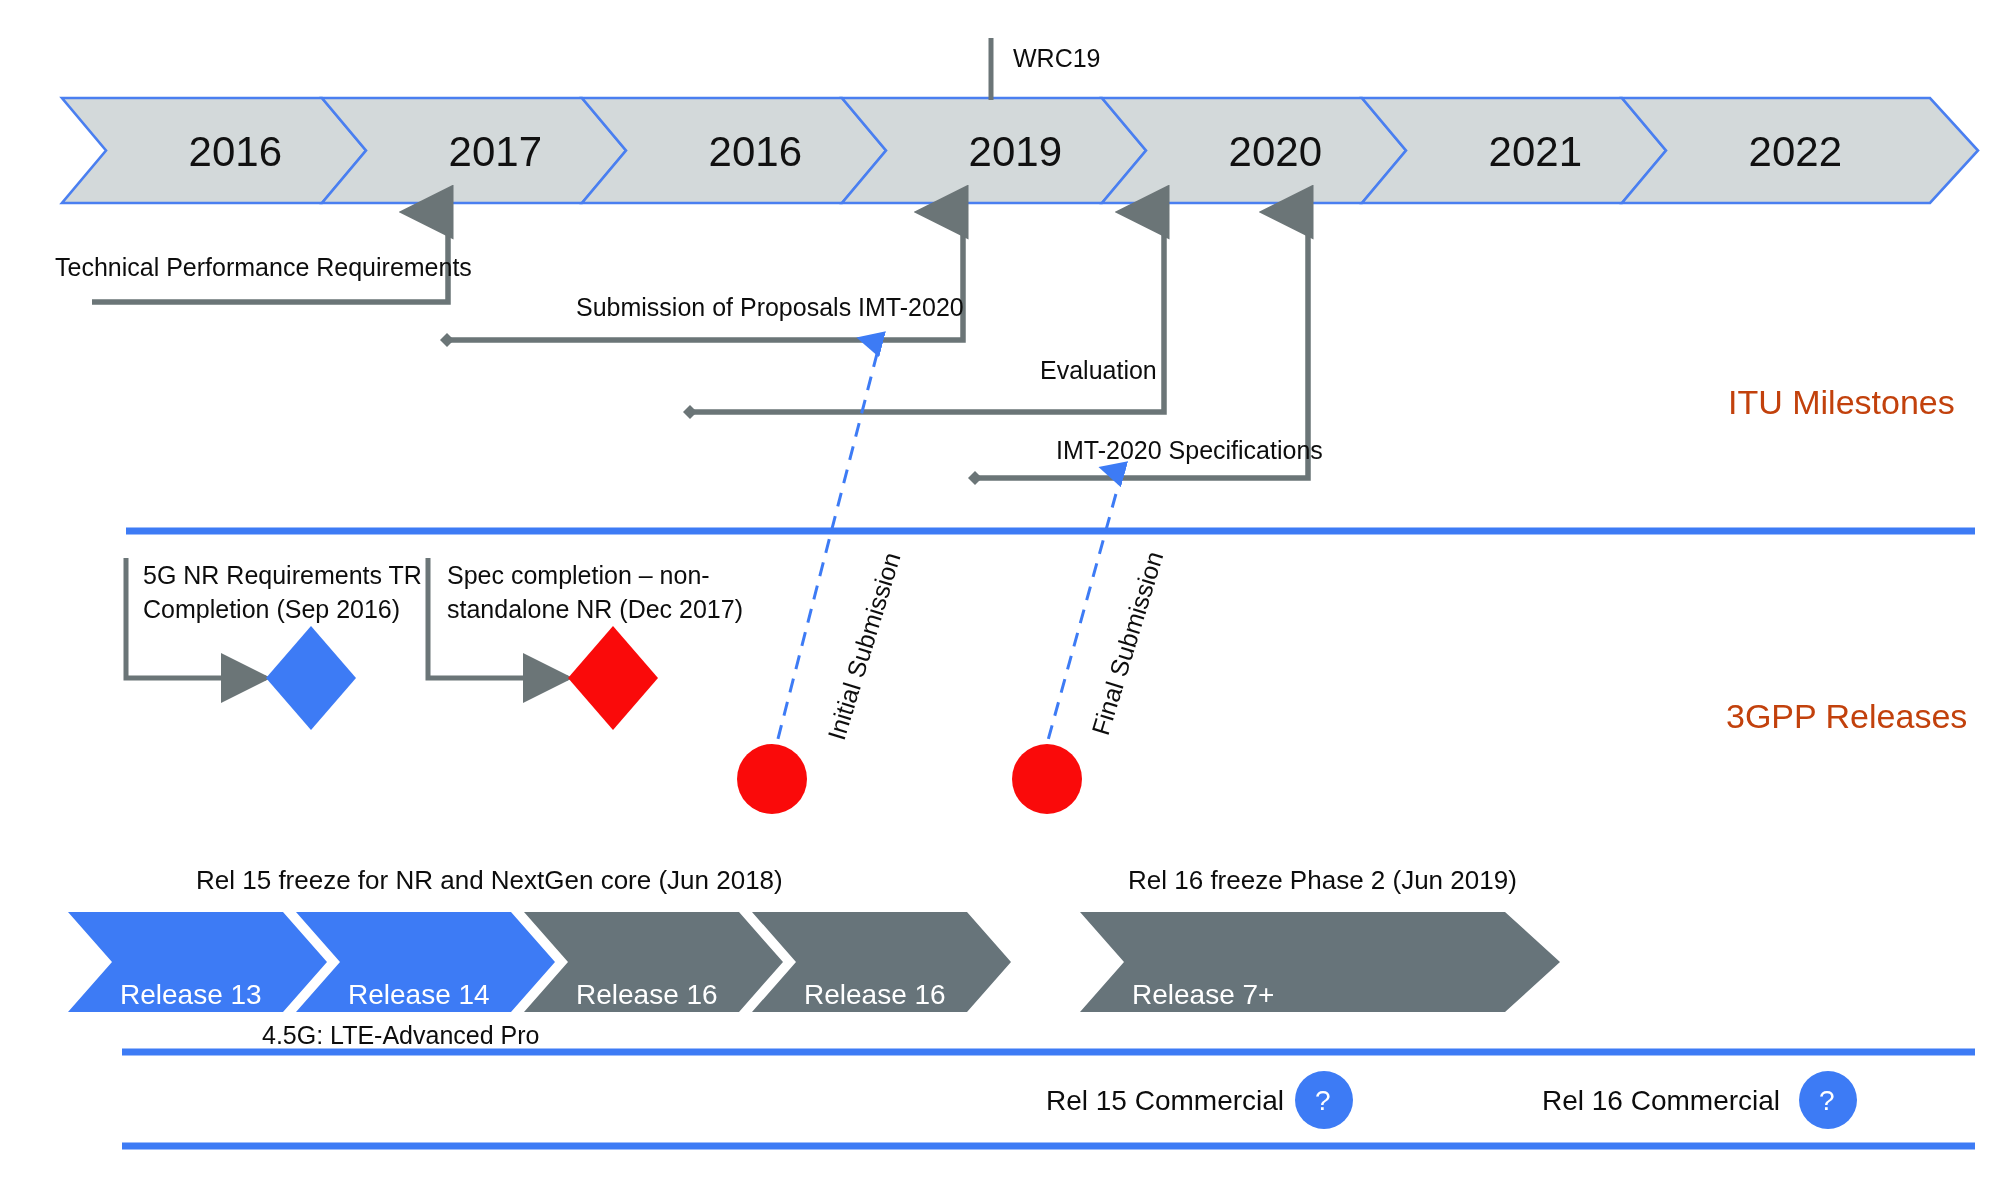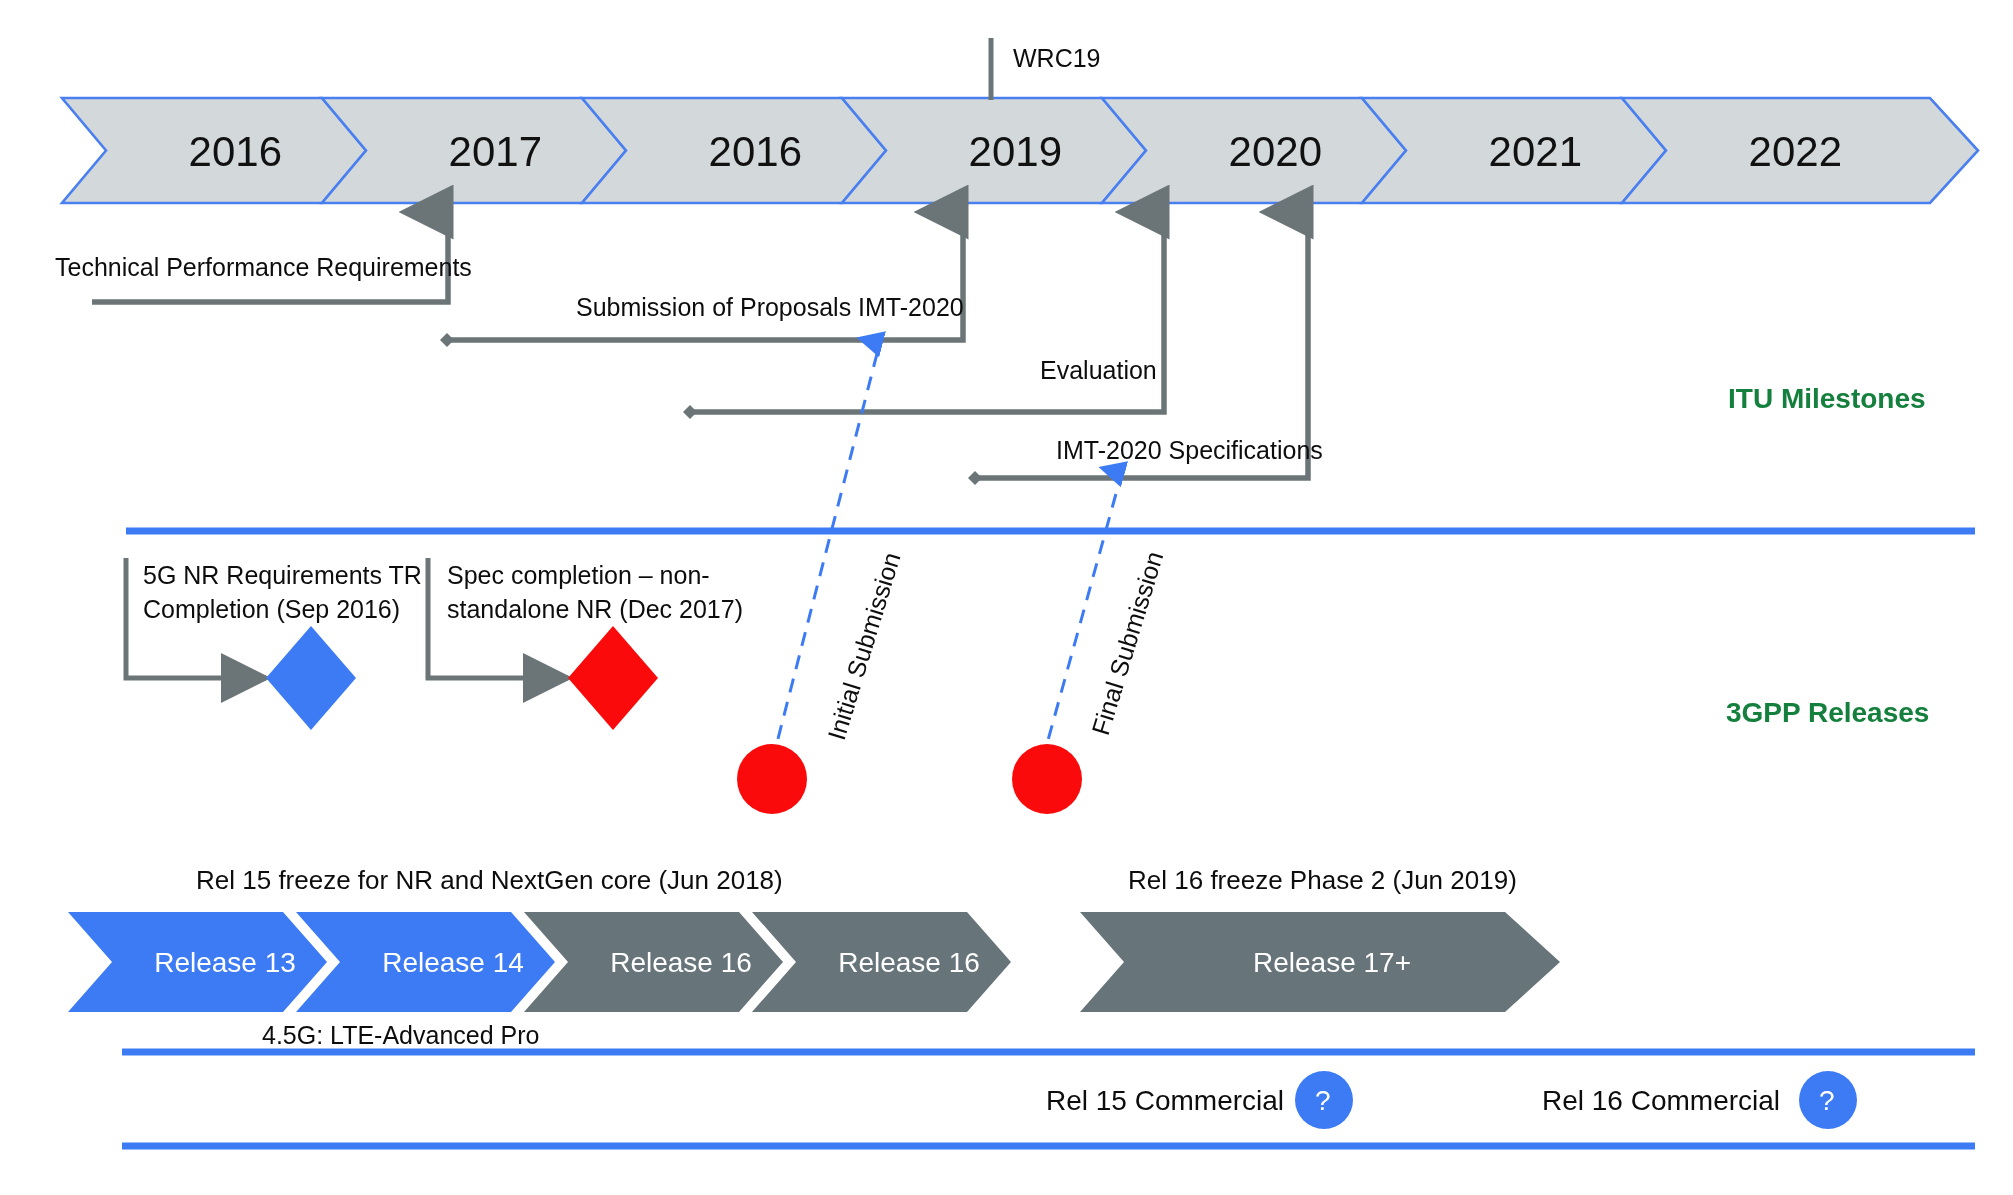--- a/index.html
+++ b/index.html
@@ -34,23 +34,23 @@
     font-size: 42px;
     color: #111111;
     font-family: "Liberation Sans", sans-serif;
     text-align: right;
     white-space: nowrap;
   }
 
   
   .section-heading {
     position: absolute;
-    font-size: 28px;
-    font-weight: bold;
-    color: #15803d;
+    font-size: 34px;
+    font-weight: normal;
+    color: #c2410c;
     white-space: nowrap;
     font-family: "Liberation Sans", sans-serif;
   }
 
   
   .itu-label {
     position: absolute;
     font-size: 25px;
     color: #0d0d0d;
     white-space: nowrap;
@@ -82,22 +82,23 @@
     transform-origin: 0 0;
     font-family: "Liberation Sans", sans-serif;
   }
 
   
   .release-label {
     position: absolute;
     font-size: 28px;
     color: #ffffff;
     white-space: nowrap;
-    text-align: center;
-    font-family: "Liberation Sans", sans-serif;
+    text-align: left;
+    font-family: "Liberation Sans", sans-serif;
+    margin-top: 32px;
   }
   .freeze-label {
     position: absolute;
     font-size: 26px;
     color: #0d0d0d;
     white-space: nowrap;
     font-family: "Liberation Sans", sans-serif;
   }
   .gen-label {
     position: absolute;
@@ -243,21 +244,21 @@
   <div class="rot-label" style="left:822px; top:735px; transform: rotate(-73deg);">Initial Submission</div>
   <div class="rot-label" style="left:1086px; top:730px; transform: rotate(-73deg);">Final Submission</div>
 
   <div class="freeze-label" style="left:196px; top:865px;">Rel 15 freeze for NR and NextGen core (Jun 2018)</div>
   <div class="freeze-label" style="left:1128px; top:865px;">Rel 16 freeze Phase 2 (Jun 2019)</div>
 
   <div class="release-label" style="left:120px; top:947px; width:210px;">Release 13</div>
   <div class="release-label" style="left:348px; top:947px; width:210px;">Release 14</div>
   <div class="release-label" style="left:576px; top:947px; width:210px;">Release 16</div>
   <div class="release-label" style="left:804px; top:947px; width:210px;">Release 16</div>
-  <div class="release-label" style="left:1132px; top:947px; width:400px;">Release 17+</div>
+  <div class="release-label" style="left:1132px; top:947px; width:400px;">Release 7+</div>
 
   <div class="gen-label" style="left:262px; top:1021px;">4.5G: LTE-Advanced Pro</div>
 
   <div class="commercial-label" style="left:1046px; top:1085px;">Rel 15 Commercial</div>
   <div class="qmark" style="left:1315px; top:1085px;">?</div>
 
   <div class="commercial-label" style="left:1542px; top:1085px;">Rel 16 Commercial</div>
   <div class="qmark" style="left:1819px; top:1085px;">?</div>
 
 </div>

